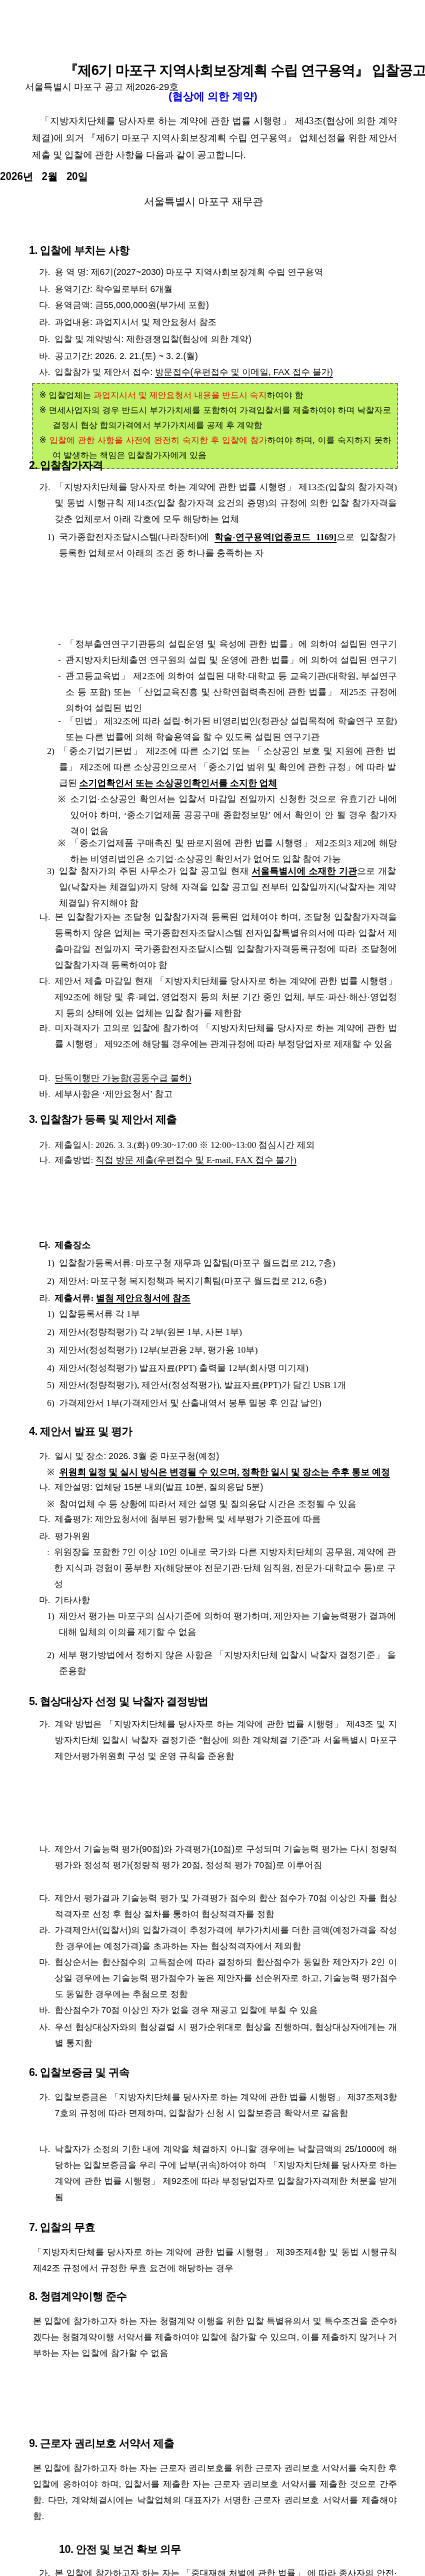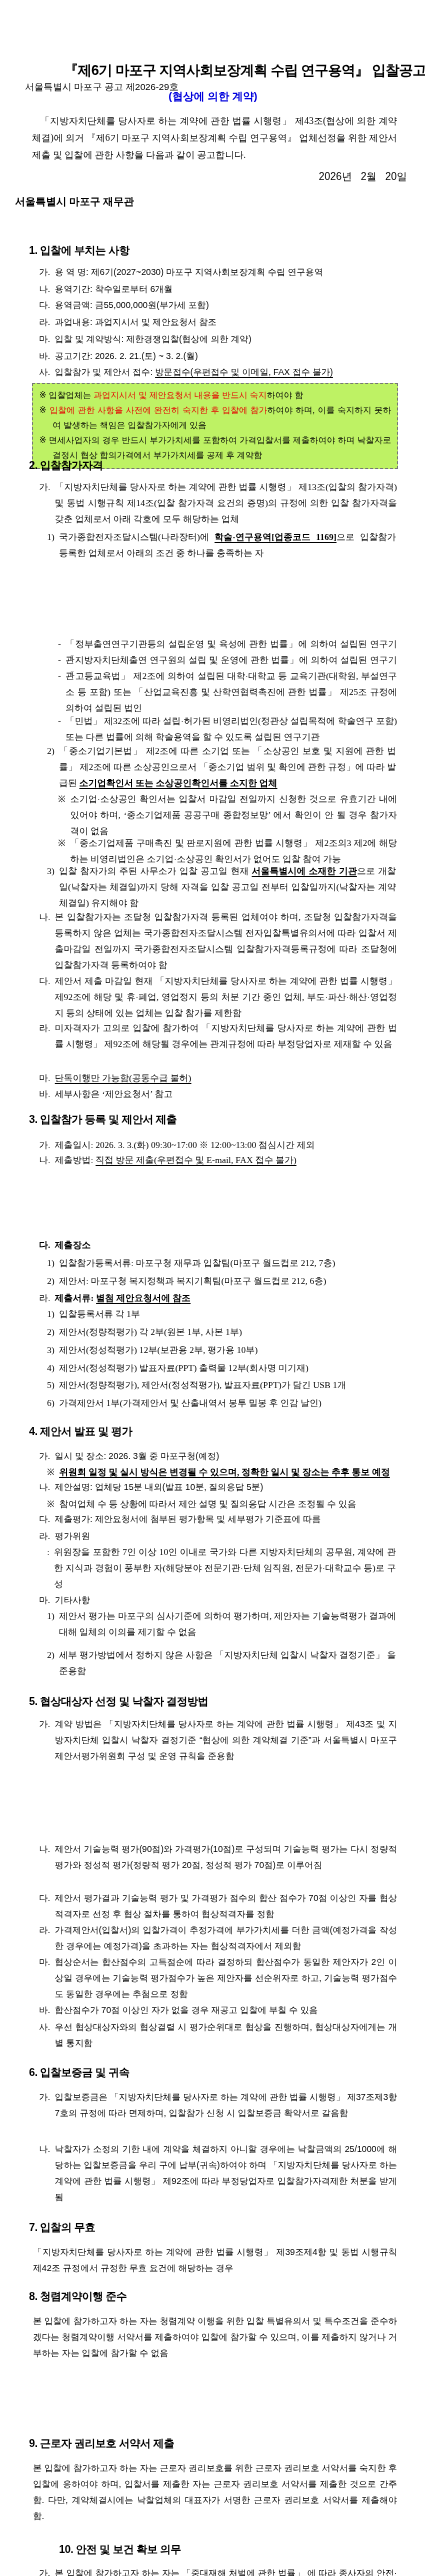--- a/index.html
+++ b/index.html
@@ -7,22 +7,22 @@
     position:relative;width:426px;height:3614px;margin:0 auto;background:#fff;
     font-family:"Liberation Sans","DejaVu Sans",sans-serif;color:#000;overflow:hidden;
   }
   .abs{position:absolute;}
   
   .notice-no{top:33px;left:25px;font-size:9.3px;letter-spacing:0px;margin-top:48px;}
   .doc-title{top:62px;left:0;width:426px;text-align:right;font-size:14px;font-weight:bold;letter-spacing:-0.5px;}
   .doc-subtitle{top:90px;left:0;width:426px;text-align:center;font-size:10.8px;font-weight:bold;}
   .doc-intro{top:113px;left:32px;width:365px;font-size:9.3px;line-height:17px;text-align:justify;text-indent:8.2px;
     font-family:"Liberation Serif","DejaVu Serif",serif;word-break:keep-all;}
-  .doc-date{top:170px;left:0;width:407px;text-align:right;font-size:10.3px;font-weight:normal;white-space:pre;}
-  .doc-issuer{top:195px;left:15px;width:407px;text-align:left;font-size:10.3px;font-weight:bold;}
+  .doc-date{top:170px;left:0;width:407px;text-align:left;font-size:10.3px;font-weight:bold;white-space:pre;}
+  .doc-issuer{top:195px;left:0;width:407px;text-align:center;font-size:10.3px;font-weight:normal;}
   
   .sec-h{left:29px;width:367px;font-size:10.8px;font-weight:bold;letter-spacing:-0.3px;}
   
   .item{display:flex;font-size:8.8px;line-height:16px;word-break:break-all;}
   .item .lbl{flex:none;margin-right:4.6px;white-space:pre;}
   .item .txt{flex:1 1 auto;text-align:justify;}
   .lvl0{left:33px;width:364px;}
   .lvl1{left:39px;width:358px;}
   .lvl2{left:47px;width:349px;}
   .lvl3{left:58px;width:339px;}
@@ -72,22 +72,22 @@
       <div class="abs item lvl1" style="top: 348px;">
         <span class="lbl">바.</span>
         <div class="txt"><span>공고기간: 2026. 2. 21.(토) ~ 3. 2.(월)</span></div>
       </div>
       <div class="abs item lvl1" style="top: 364px;">
         <span class="lbl">사.</span>
         <div class="txt"><span>입찰참가 및 제안서 접수: </span><span class="u">방문접수(우편접수 및 이메일, FAX 접수 불가)</span></div>
       </div>
       <div class="abs notebox" style="top: 383px;">
         <div class="nb-line"><span>※ 입찰업체는 </span><span class="red">과업지시서 및 제안요청서 내용을 반드시 숙지</span><span>하여야 함</span></div>
+        <div class="nb-line"><span>※ 면세사업자의 경우 반드시 부가가치세를 포함하여 가격입찰서를 제출하여야 하며 낙찰자로 결정시 협상 합의가격에서 부가가치세를 공제 후 계약함</span></div>
         <div class="nb-line"><span>※ </span><span class="red">입찰에 관한 사항을 사전에 완전히 숙지한 후 입찰에 참가</span><span>하여야 하며, 이를 숙지하지 못하여 발생하는 책임은 입찰참가자에게 있음</span></div>
-        <div class="nb-line"><span>※ 면세사업자의 경우 반드시 부가가치세를 포함하여 가격입찰서를 제출하여야 하며 낙찰자로 결정시 협상 합의가격에서 부가가치세를 공제 후 계약함</span></div>
       </div>
       <div class="abs sec-h" style="top: 459px;">2. 입찰참가자격</div>
       <div class="abs item lvl1 serif" style="top: 479px;">
         <span class="lbl">가.</span>
         <div class="txt"><span>「지방자치단체를 당사자로 하는 계약에 관한 법률 시행령」  제13조(입찰의 참가자격) 및 동법 시행규칙 제14조(입찰 참가자격 요건의 증명)의 규정에 의한 입찰 참가자격을 갖춘 업체로서 아래 각호에 모두 해당하는 업체</span></div>
       </div>
       <div class="abs item lvl2 serif" style="top: 529px;">
         <span class="lbl">1)</span>
         <div class="txt"><span>국가종합전자조달시스템(나라장터)에  </span><span class="u b">학술·연구용역[업종코드 1169]</span><span>으로 입찰참가 등록한 업체로서 아래의 조건 중 하나를 충족하는 자</span></div>
       </div>

